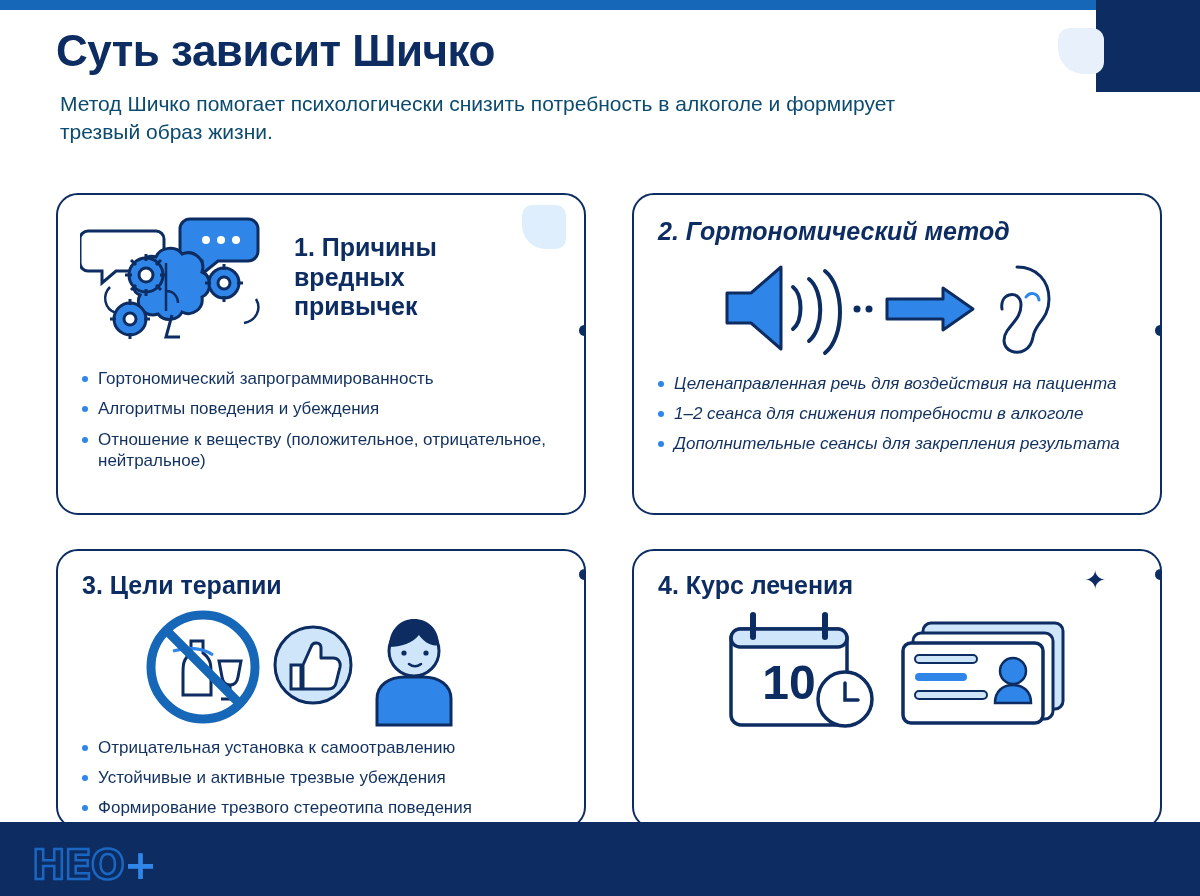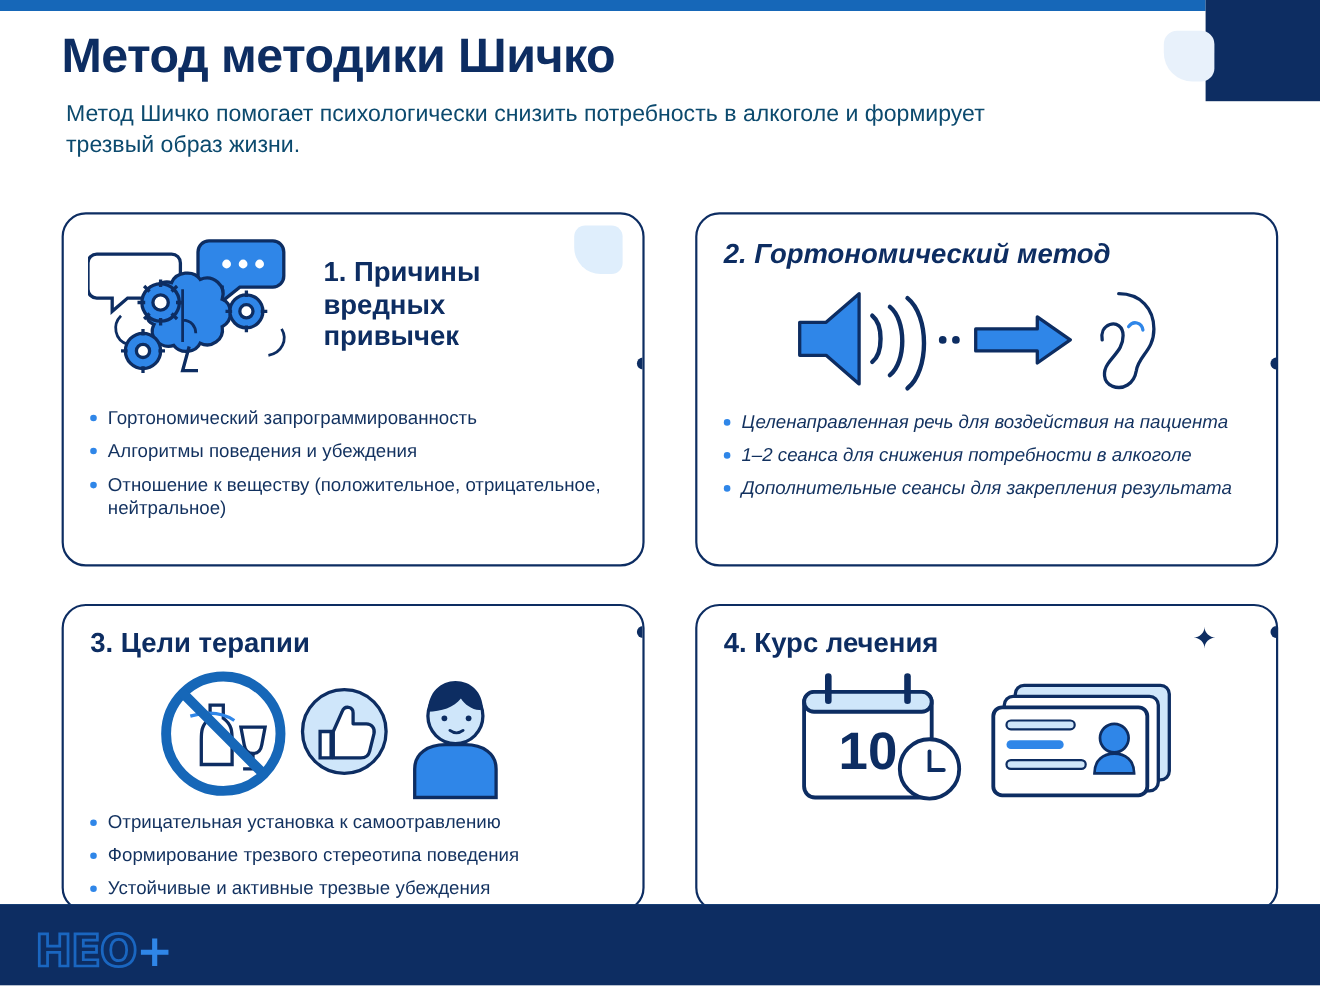--- a/index.html
+++ b/index.html
@@ -205,21 +205,21 @@
     line-height: 1;
   }
 </style>
 </head>
 <body>
 
 <div class="top-bar-blue"></div>
 <div class="top-bar-dark"></div>
 
 <div class="header">
-  <h1 class="title">Метод методики Шичко</h1>
+  <h1 class="title">Суть зависит Шичко</h1>
   <p class="subtitle">Метод Шичко помогает психологически снизить потребность в алкоголе и формирует трезвый образ жизни.</p>
 </div>
 
 <div class="cards">
 
   <div class="card c1">
     <div class="blob"></div>
     <div class="dot-right"></div>
     <div class="card-head">
       <div class="art">
@@ -330,22 +330,22 @@
         <path d="M236 118 v-26 c0 -14 12 -22 28 -22 h18 c16 0 28 8 28 22 v26 z" fill="#2f86e8" stroke="#0d2d62" stroke-width="3"></path>
         <circle cx="273" cy="44" r="25" fill="#cfe6fa" stroke="#0d2d62" stroke-width="3"></circle>
         <path d="M248 40 c0 -18 12 -28 25 -28 c14 0 25 10 25 26 c-8 2 -16 -4 -20 -10 c-6 8 -18 12 -30 12 z" fill="#0d2d62"></path>
         <circle cx="263" cy="46" r="2.6" fill="#0d2d62"></circle>
         <circle cx="285" cy="46" r="2.6" fill="#0d2d62"></circle>
         <path d="M268 57 c4 3 8 3 12 0" stroke="#0d2d62" stroke-width="2.6" fill="none" stroke-linecap="round"></path>
       </svg>
     </div>
     <ul class="bullets">
       <li>Отрицательная установка к самоотравлению</li>
+      <li>Устойчивые и активные трезвые убеждения</li>
       <li>Формирование трезвого стереотипа поведения</li>
-      <li>Устойчивые и активные трезвые убеждения</li>
     </ul>
   </div>
 
   <div class="card c4">
     <div class="dot-right"></div>
     <div class="sparkle">✦</div>
     <h2 class="card-title" style="margin:4px 0 0 2px;">4. Курс лечения</h2>
     <div class="art-center">
       <svg width="400" height="125" viewBox="0 0 400 125">
 

